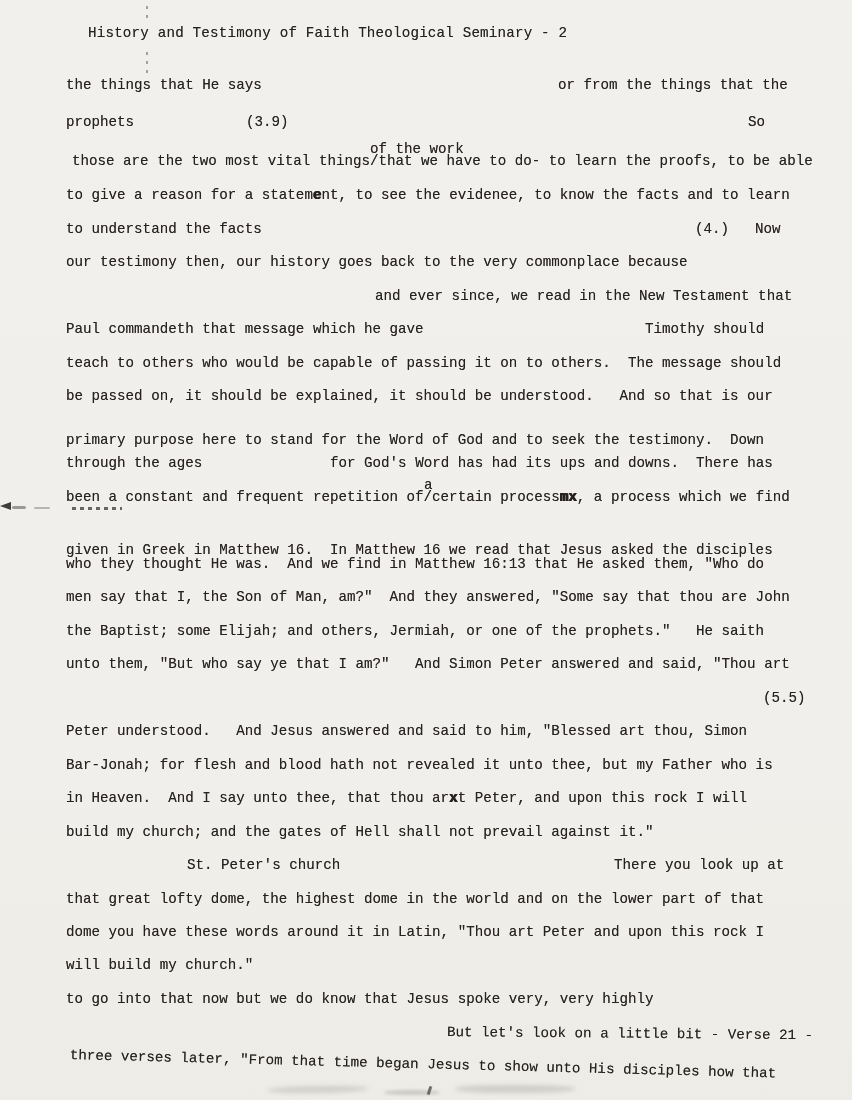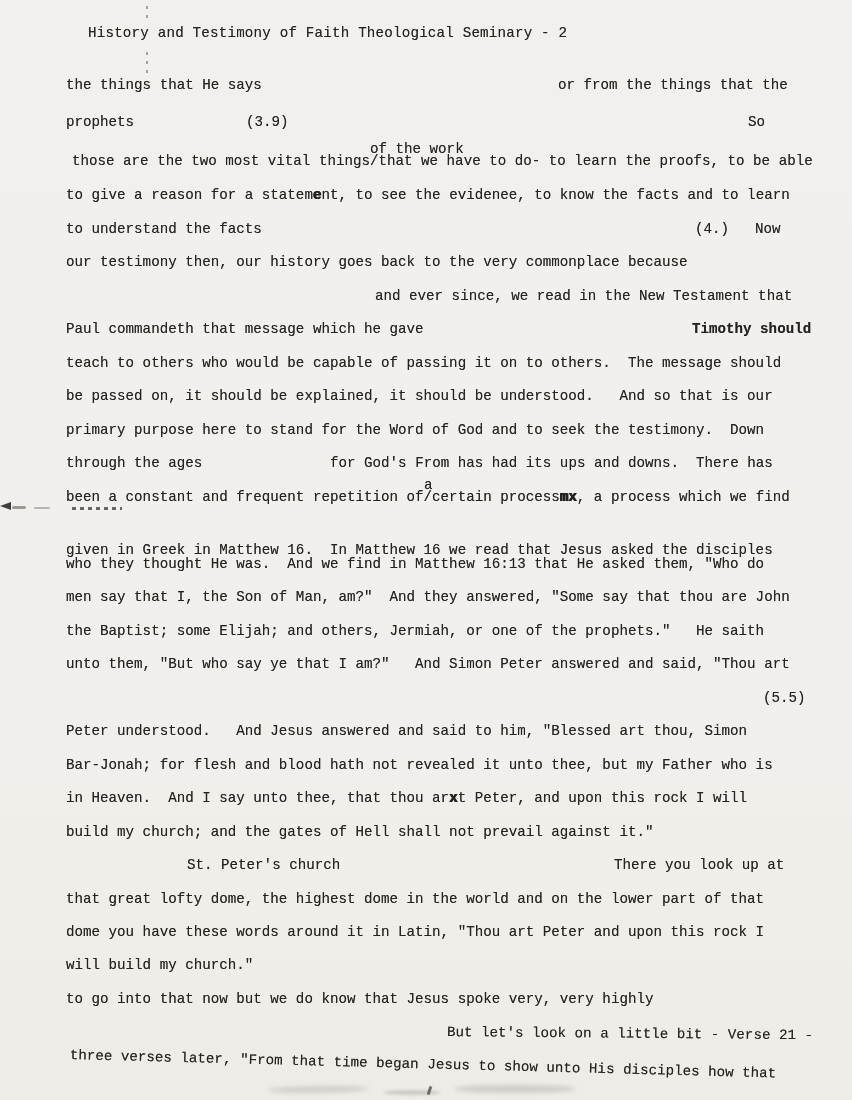--- a/index.html
+++ b/index.html
@@ -113,34 +113,34 @@
         <span class="seg" style="left: 755px;"><span>Now</span></span>
       </div>
       <div class="ln" style="top: 254px;">
         <span class="seg" style="left: 66px;"><span>our testimony then, our history goes back to the very commonplace because</span></span>
       </div>
       <div class="ln" style="top: 288px;">
         <span class="seg" style="left: 375px;"><span>and ever since, we read in the New Testament that</span></span>
       </div>
       <div class="ln" style="top: 321px;">
         <span class="seg" style="left: 66px;"><span>Paul commandeth that message which he gave</span></span>
-        <span class="seg" style="left: 692px; font-weight: bold;"><span>Timothy should</span></span>
+        <span class="seg" style="left: 645px;"><span>Timothy should</span></span>
       </div>
       <div class="ln" style="top: 355px;">
         <span class="seg" style="left: 66px;"><span>teach to others who would be capable of passing it on to others.  The message should</span></span>
       </div>
       <div class="ln" style="top: 388px; text-decoration: underline;">
         <span class="seg" style="left: 66px;"><span>be passed on, it should be explained, it should be understood.   And so that is our</span></span>
       </div>
-      <div class="ln" style="top: 422px;">
+      <div class="ln" style="top: 432px;">
         <span class="seg" style="left: 66px;"><span>primary purpose here to stand for the Word of God and to seek the testimony.  Down</span></span>
       </div>
       <div class="ln" style="top: 455px;">
         <span class="seg" style="left: 66px;"><span>through the ages</span></span>
-        <span class="seg" style="left: 330px;"><span>for God's From has had its ups and downs.  There has</span></span>
+        <span class="seg" style="left: 330px;"><span>for God's Word has had its ups and downs.  There has</span></span>
       </div>
       <div class="ln" style="top: 477px;">
         <span class="seg" style="left: 424px;"><span>a</span></span>
       </div>
       <div class="ln" style="top: 489px;">
         <span class="seg" style="left: 66px;"><span>been a constant and frequent repetition of/certain process</span><span class="ov">mx</span><span>, a process which we find</span></span>
       </div>
       <div class="ln" style="top: 542px;">
         <span class="seg" style="left: 66px;"><span>given in Greek in Matthew 16.  In Matthew 16 we read that Jesus asked the disciples</span></span>
       </div>

